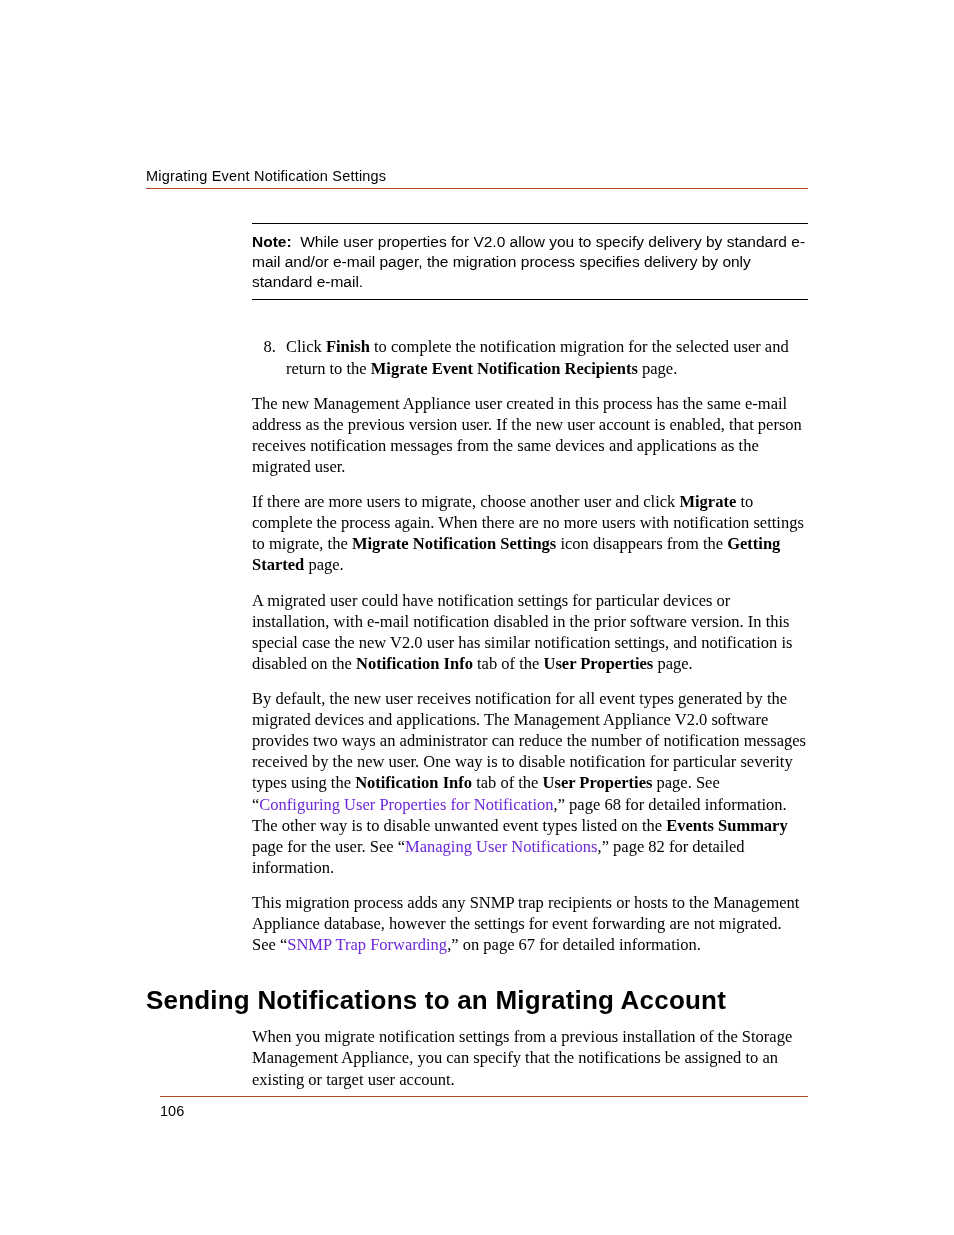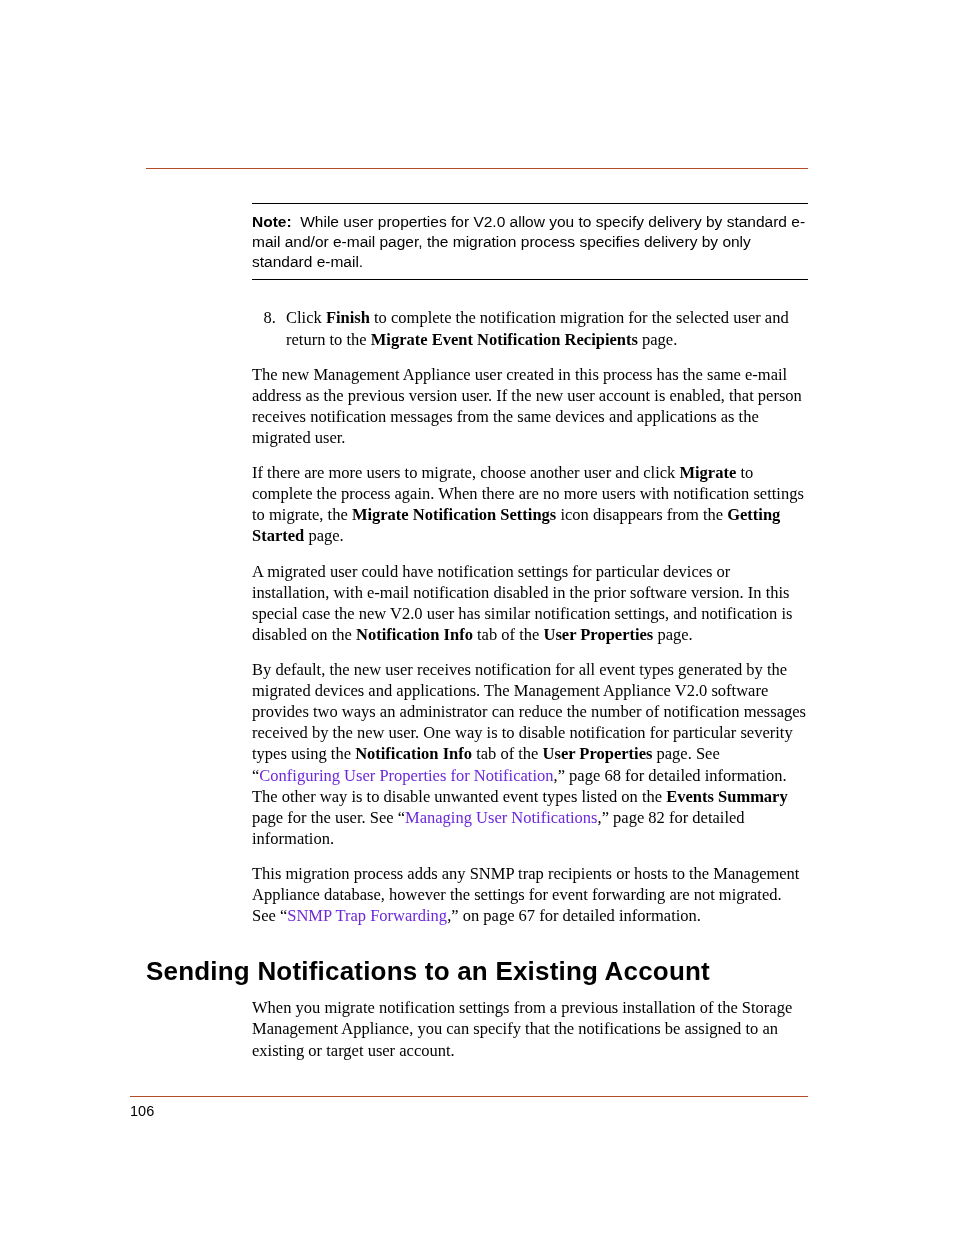--- a/index.html
+++ b/index.html
@@ -41,21 +41,21 @@
     font-family: "Helvetica Neue", Arial, sans-serif;
     font-size: 15.5px;
     line-height: 1.28;
     padding: 8px 0 8px 0;
   }
   .note-label {
     font-weight: bold;
     color: #000000;
   }
   ol.steps {
-    margin: 27px 0 0 0;
+    margin: 36px 0 0 0;
     padding: 0 0 0 28px;
     font-size: 16.5px;
     line-height: 1.28;
   }
   ol.steps li {
     padding-left: 6px;
     margin-bottom: 0;
   }
   p.body {
     font-size: 16.5px;
@@ -69,41 +69,42 @@
   }
   h2.section {
     font-family: "Helvetica Neue", Arial, sans-serif;
     font-weight: 700;
     font-size: 26px;
     margin: 30px 0 0 0;
     letter-spacing: 0.2px;
   }
   .footer {
     position: absolute;
-    left: 130px;
+    left: 160px;
     right: 146px;
     bottom: 116px;
   }
   .footer hr {
     border: none;
     border-top: 1.5px solid #b54a27;
     margin: 0 0 6px 0;
   }
   .footer-row {
     display: flex;
     justify-content: space-between;
     font-family: "Helvetica Neue", Arial, sans-serif;
     font-size: 14.5px;
   }
 </style>
 </head>
 <body>
 
 <div class="page">
 
+  <div class="running-head">Migrating Event Notification Settings</div>
   <hr class="brand-rule">
 
   <div class="content">
 
     <hr class="note-hr">
     <div class="note-body">
       <span class="note-label">Note:</span>
       <span>&nbsp;</span><span>While user properties for V2.0 allow you to specify delivery by standard e-mail and/or e-mail pager, the migration process specifies delivery by only standard e-mail.</span>
     </div>
     <hr class="note-hr">
@@ -127,21 +128,21 @@
     <p class="body">
       <span>By default, the new user receives notification for all event types generated by the migrated devices and applications. The Management Appliance V2.0 software provides two ways an administrator can reduce the number of notification messages received by the new user. One way is to disable notification for particular severity types using the </span><b>Notification Info</b><span> tab of the </span><b>User Properties</b><span> page. See “</span><a class="xref" href="#">Configuring User Properties for Notification</a><span>,” page 68 for detailed information. The other way is to disable unwanted event types listed on the </span><b>Events Summary</b><span> page for the user. See “</span><a class="xref" href="#">Managing User Notifications</a><span>,” page 82 for detailed information.</span>
     </p>
 
     <p class="body">
       <span>This migration process adds any SNMP trap recipients or hosts to the Management Appliance database, however the settings for event forwarding are not migrated. See “</span><a class="xref" href="#">SNMP Trap Forwarding</a><span>,” on page 67 for detailed information.</span>
     </p>
 
   </div>
 
-  <h2 class="section">Sending Notifications to an Existing Account</h2>
+  <h2 class="section">Sending Notifications to an Migrating Account</h2>
 
   <div class="content">
     <p class="body" style="margin-top:10px">When you migrate notification settings from a previous installation of the Storage Management Appliance, you can specify that the notifications be assigned to an existing or target user account.</p>
   </div>
 
   <div class="footer">
     <hr>
     <div class="footer-row">
       <span>106</span>
     </div>

